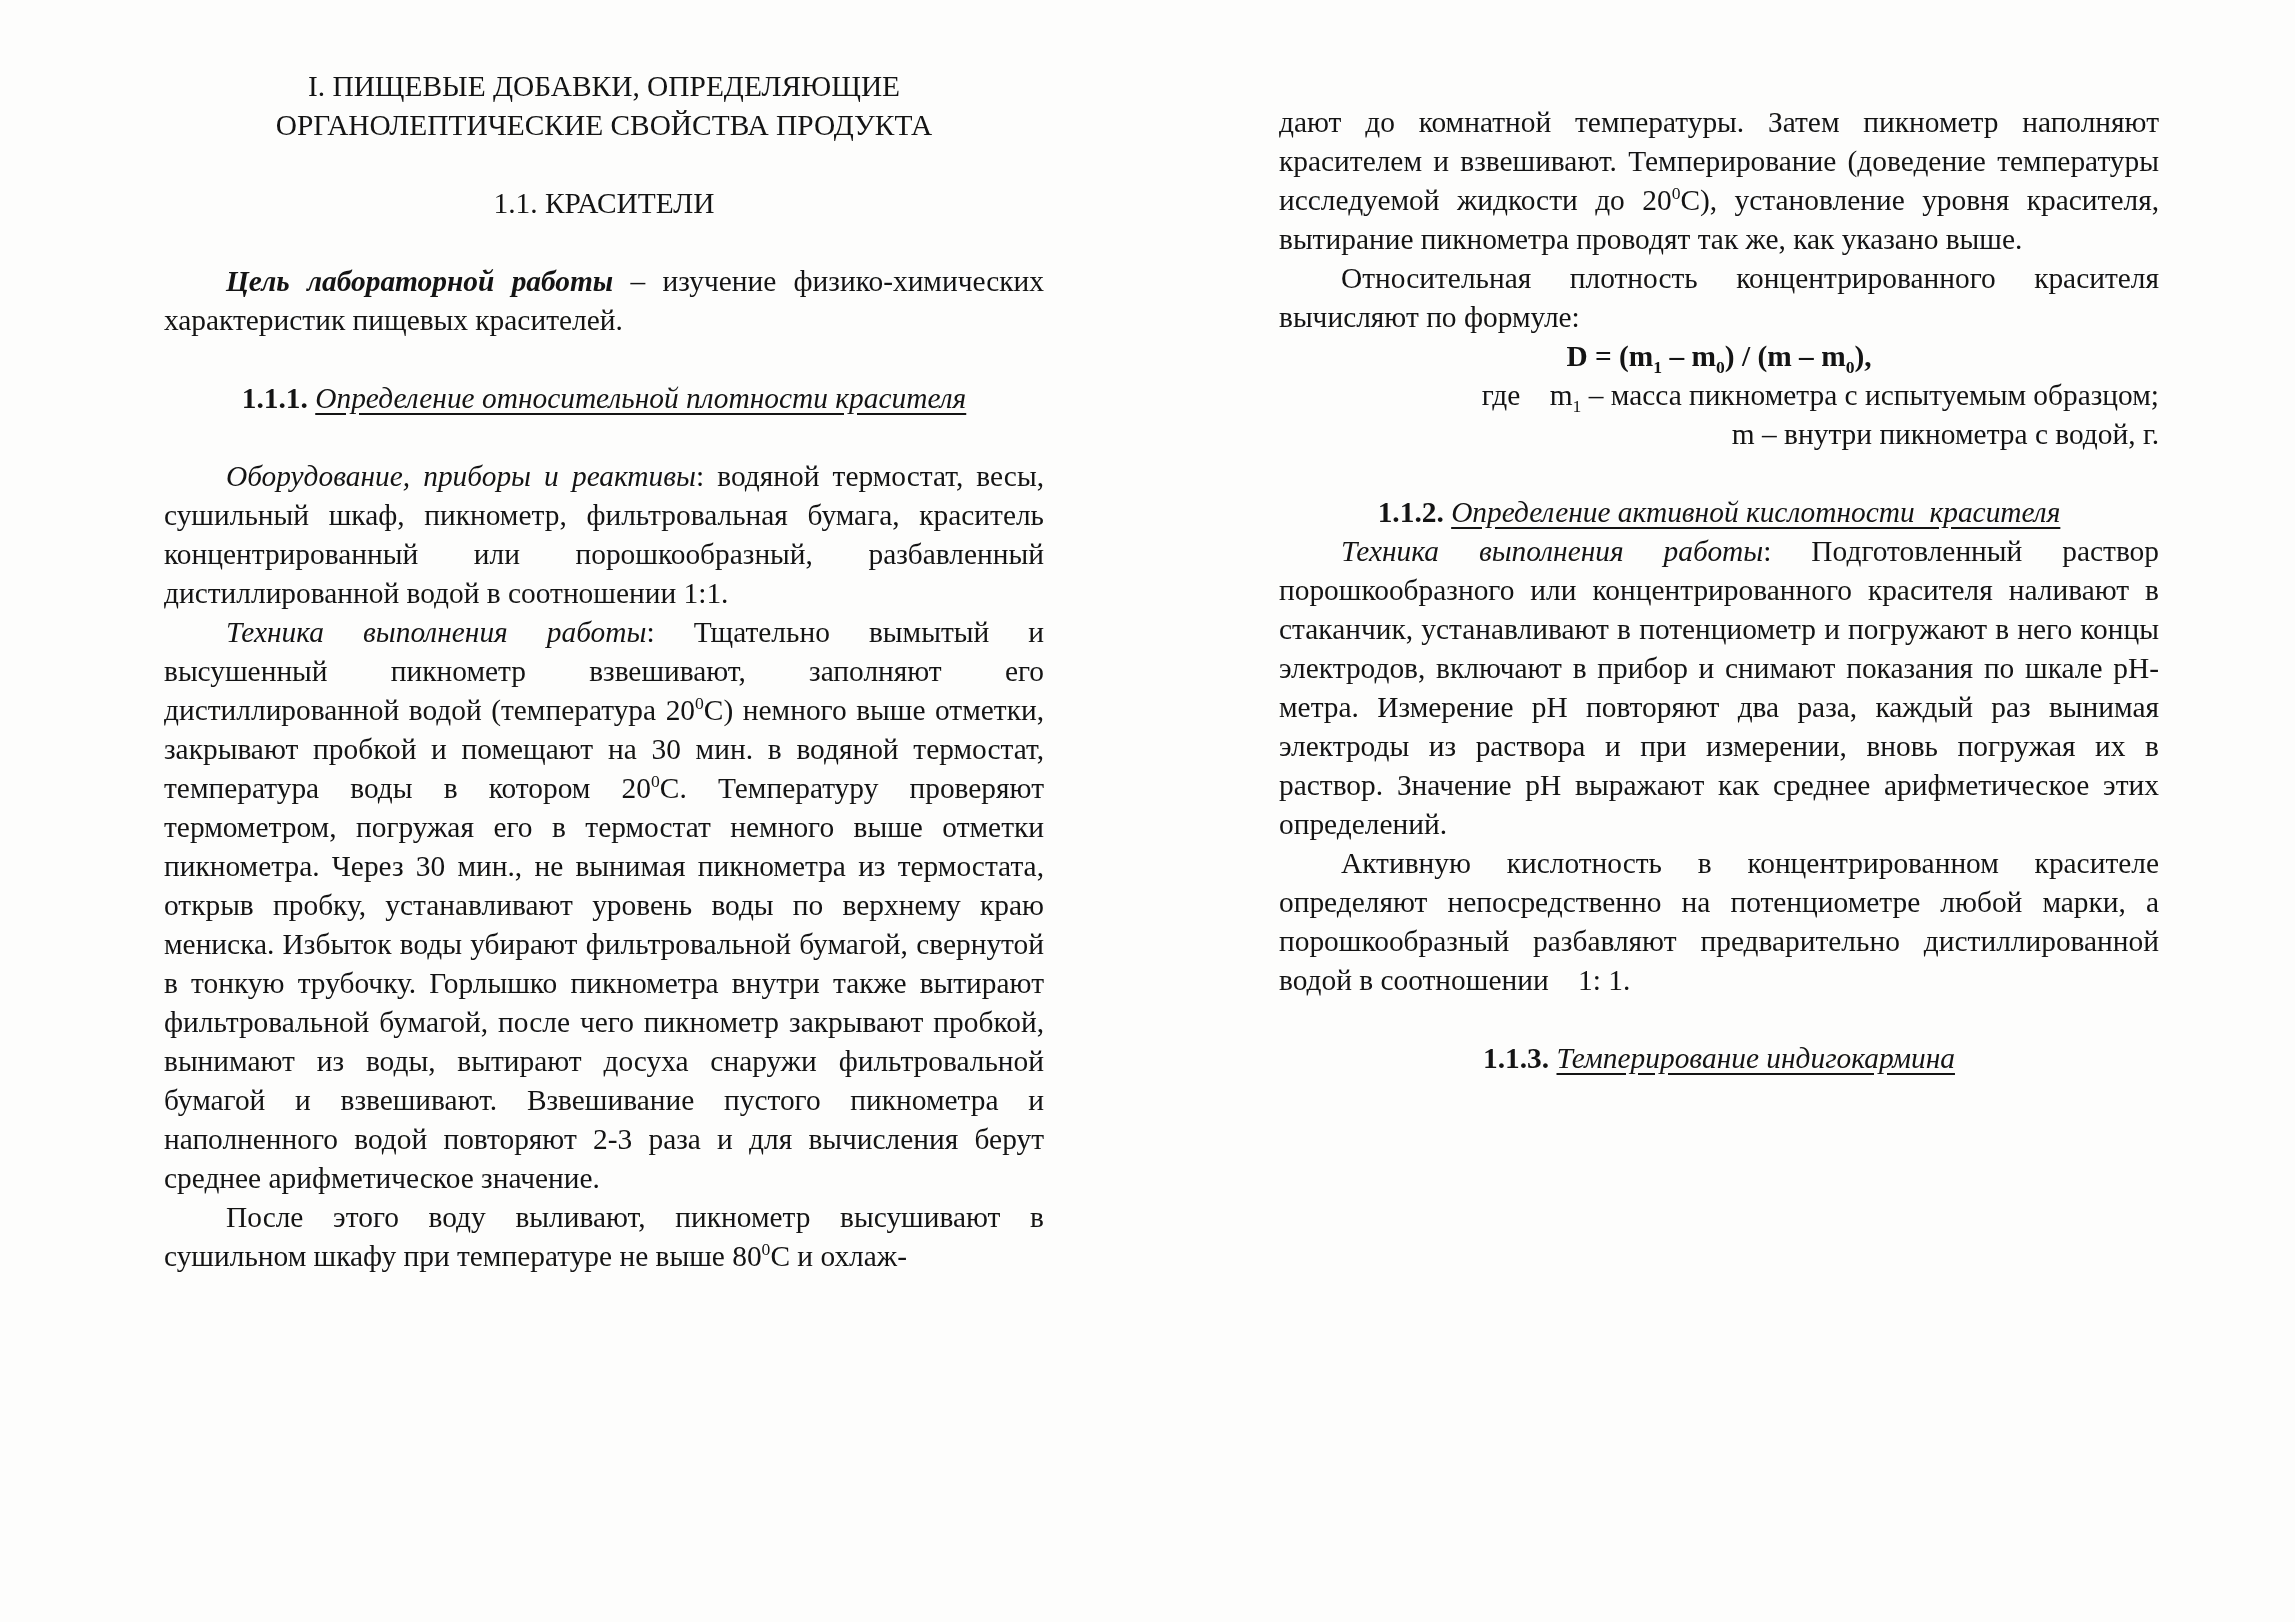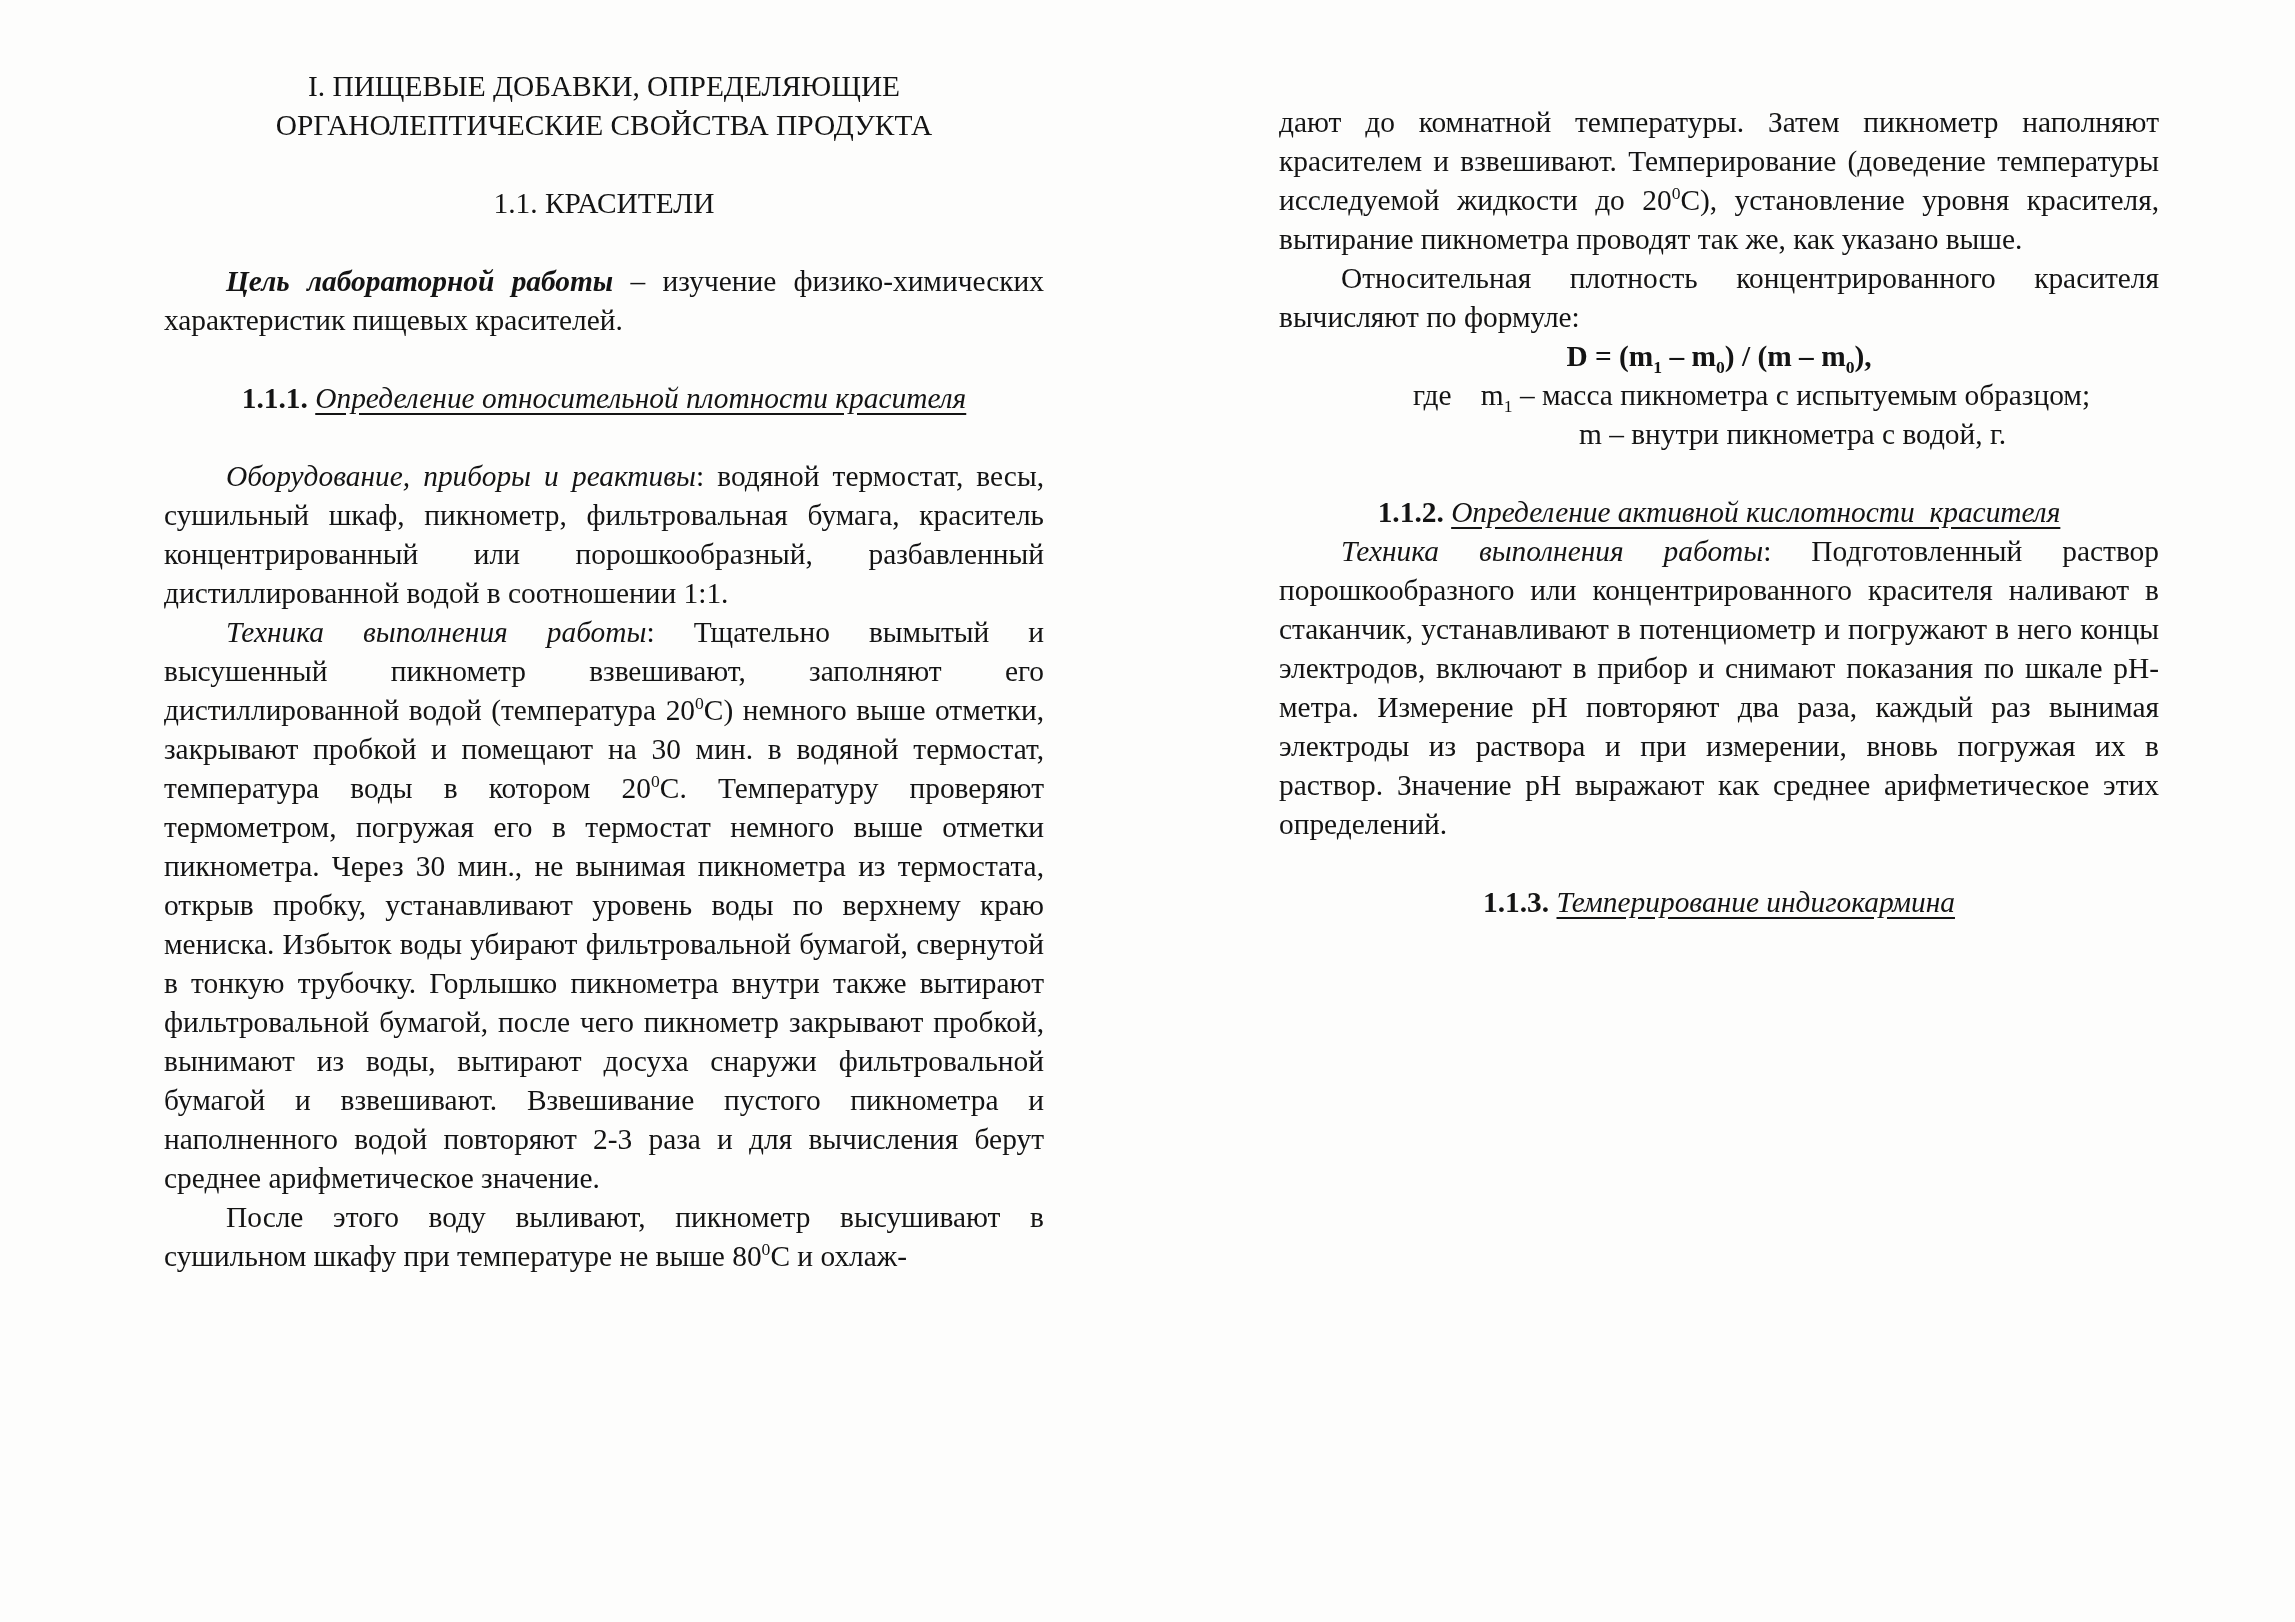--- a/index.html
+++ b/index.html
@@ -51,21 +51,21 @@
     text-align: justify;
     text-indent: 0;
     margin-top: 36px;
   }
   .block-formula {
     text-align: center;
     font-weight: bold;
     text-indent: 0;
   }
   .block-line {
-    text-align: center;
+    text-align: right;
     text-indent: 0;
     font-family: Liberation Serif, serif;
   }
   .indent-1 { padding-left: 65px; }
   .indent-2 { padding-left: 147px; }
 
   .run-b  { font-weight: bold; }
   .run-i  { font-style: italic; }
   .run-bi { font-weight: bold; font-style: italic; }
   .run-iu { font-style: italic; text-decoration: underline; text-underline-offset: 4.6px; }
@@ -86,16 +86,17 @@
       <div class="block block-para"><span>После этого воду выливают, пикнометр высушивают в сушильном шкафу при температуре не выше 80</span><span class="run-sup">0</span><span>С и охлаж-</span></div>
     </div>
   <div class="column" id="col-right">
       <div class="block block-para-cont"><span>дают до комнатной температуры. Затем пикнометр наполняют красителем и взвешивают. Темперирование (доведение температуры исследуемой жидкости до 20</span><span class="run-sup">0</span><span>С), установление уровня красителя, вытирание пикнометра проводят так же, как указано выше.</span></div>
       <div class="block block-para"><span>Относительная плотность концентрированного красителя вычисляют по формуле:</span></div>
       <div class="block block-formula"><span>D = (m</span><span class="run-sub">1</span><span> – m</span><span class="run-sub">0</span><span>) / (m – m</span><span class="run-sub">0</span><span>),</span></div>
       <div class="block block-line indent-1"><span>где&nbsp;&nbsp;&nbsp;&nbsp;m</span><span class="run-sub">1</span><span> – масса пикнометра с испытуемым образцом;</span></div>
       <div class="block block-line indent-2"><span>m – внутри пикнометра с водой, г.</span></div>
       <div class="block block-section gap-1"><span class="run-b">1.1.2. </span><span class="run-iu">Определение активной кислотности&nbsp; красителя</span></div>
       <div class="block block-para"><span class="run-i">Техника выполнения работы</span><span>: Подготовленный раствор порошкообразного или концентрированного красителя наливают в стаканчик, устанавливают в потенциометр и погружают в него концы электродов, включают в прибор и снимают показания по шкале рН- метра. Измерение рН повторяют два раза, каждый раз вынимая электроды из раствора и при измерении, вновь погружая их в раствор. Значение рН выражают как среднее арифметическое этих определений.</span></div>
+      <div class="block block-para"><span>Активную кислотность в концентрированном красителе определяют непосредственно на потенциометре любой марки, а порошкообразный разбавляют предварительно дистиллированной водой в соотношении&nbsp;&nbsp;&nbsp; 1: 1.</span></div>
       <div class="block block-section gap-1"><span class="run-b">1.1.3. </span><span class="run-iu">Темперирование индигокармина</span></div>
     </div>
 </div>
 
 
 </body></html>

